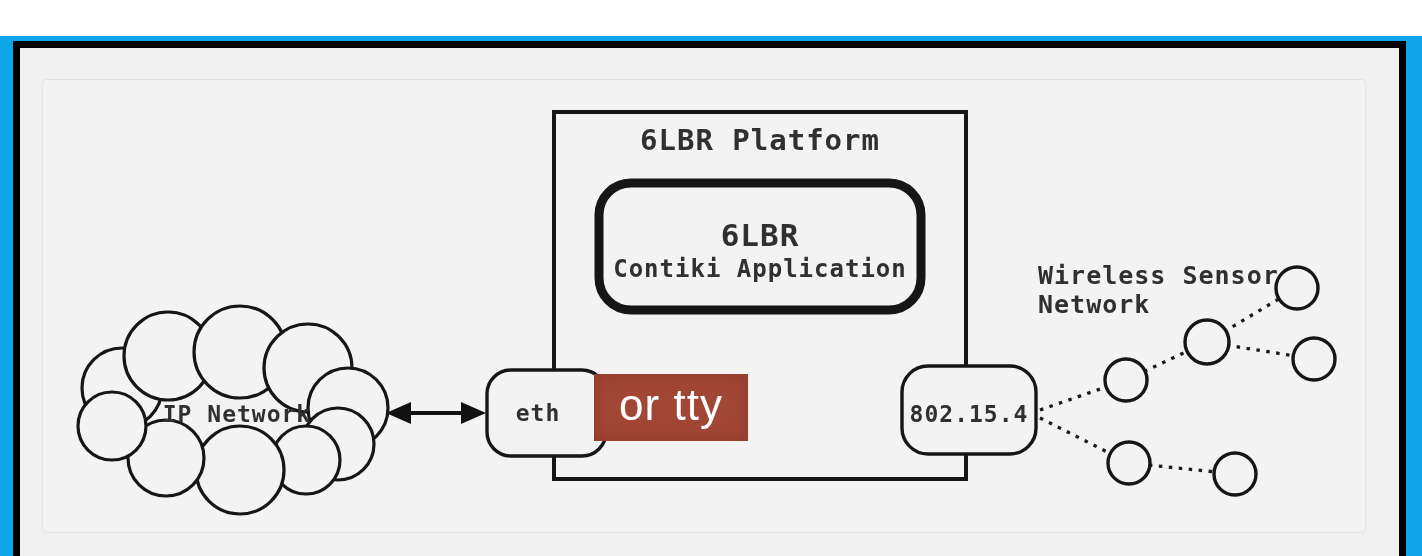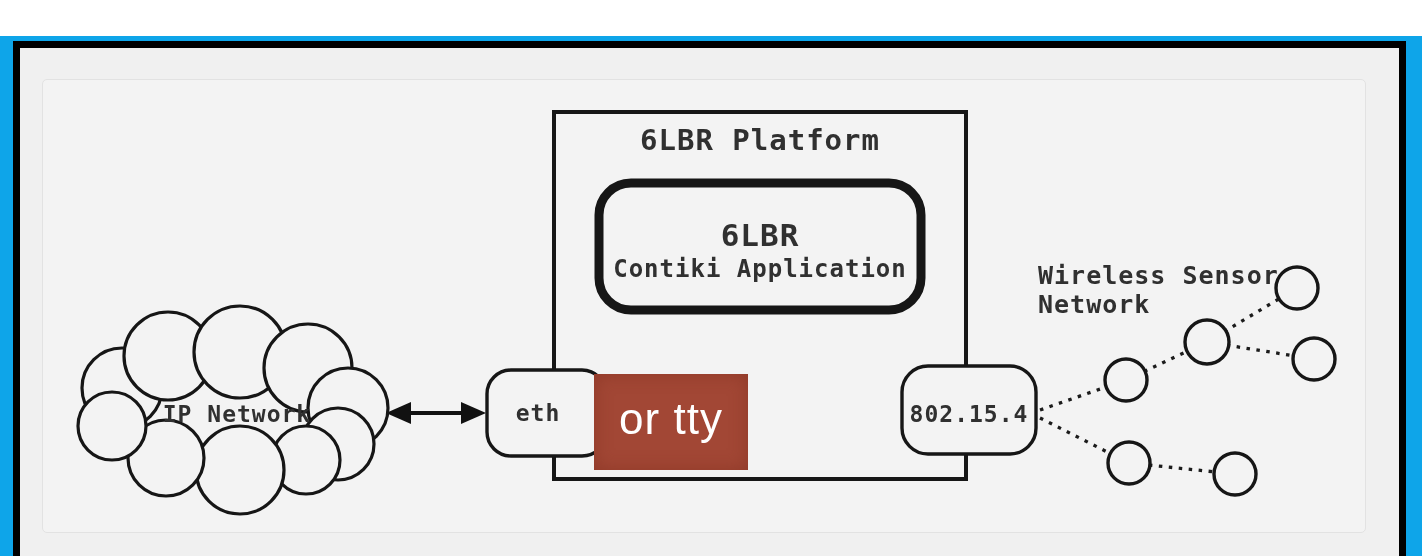--- a/index.html
+++ b/index.html
@@ -51,21 +51,21 @@
   }
   .shape {
     fill: #f3f3f3;
     stroke: #161616;
   }
   .overlay-tag {
     position: absolute;
     left: 594px;
     top: 338px;
     width: 154px;
-    height: 96px;
+    height: 67px;
     background: #a24735;
     box-shadow: inset 0 0 18px rgba(120,40,25,0.45);
     z-index: 3;
     display: flex;
     align-items: center;
     justify-content: center;
   }
   .overlay-tag span {
     font-family: "Liberation Sans", "DejaVu Sans", sans-serif;
     font-weight: 400;

